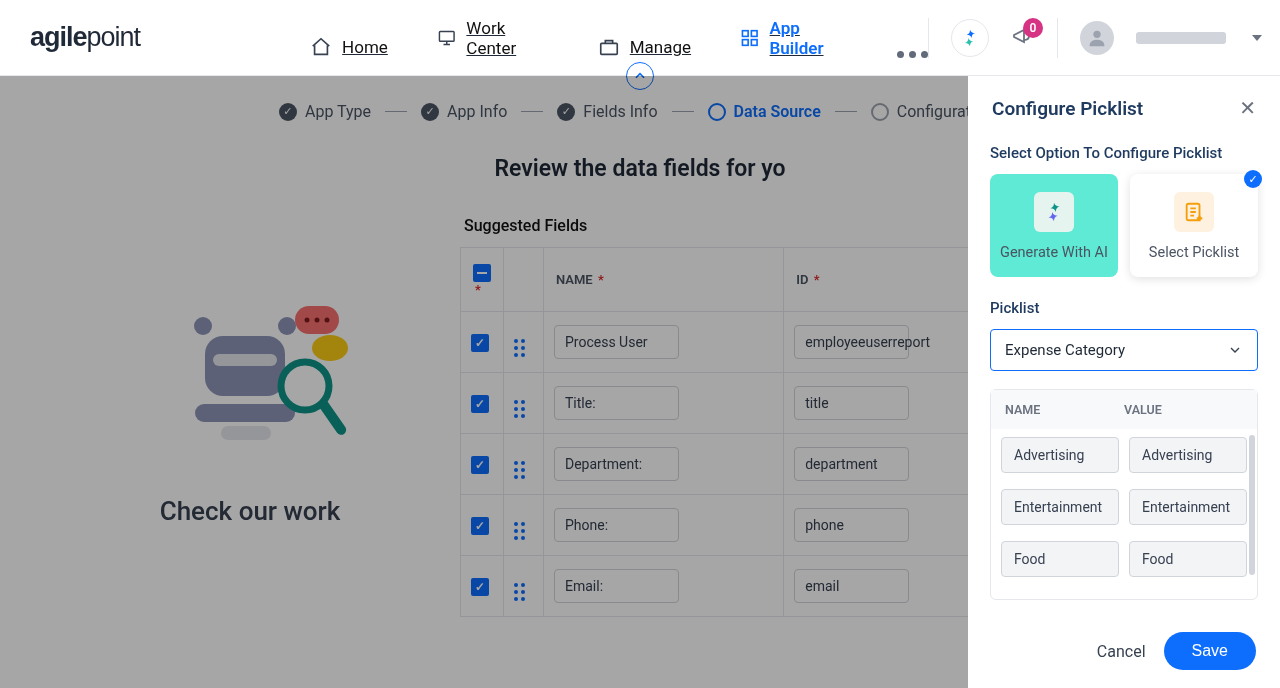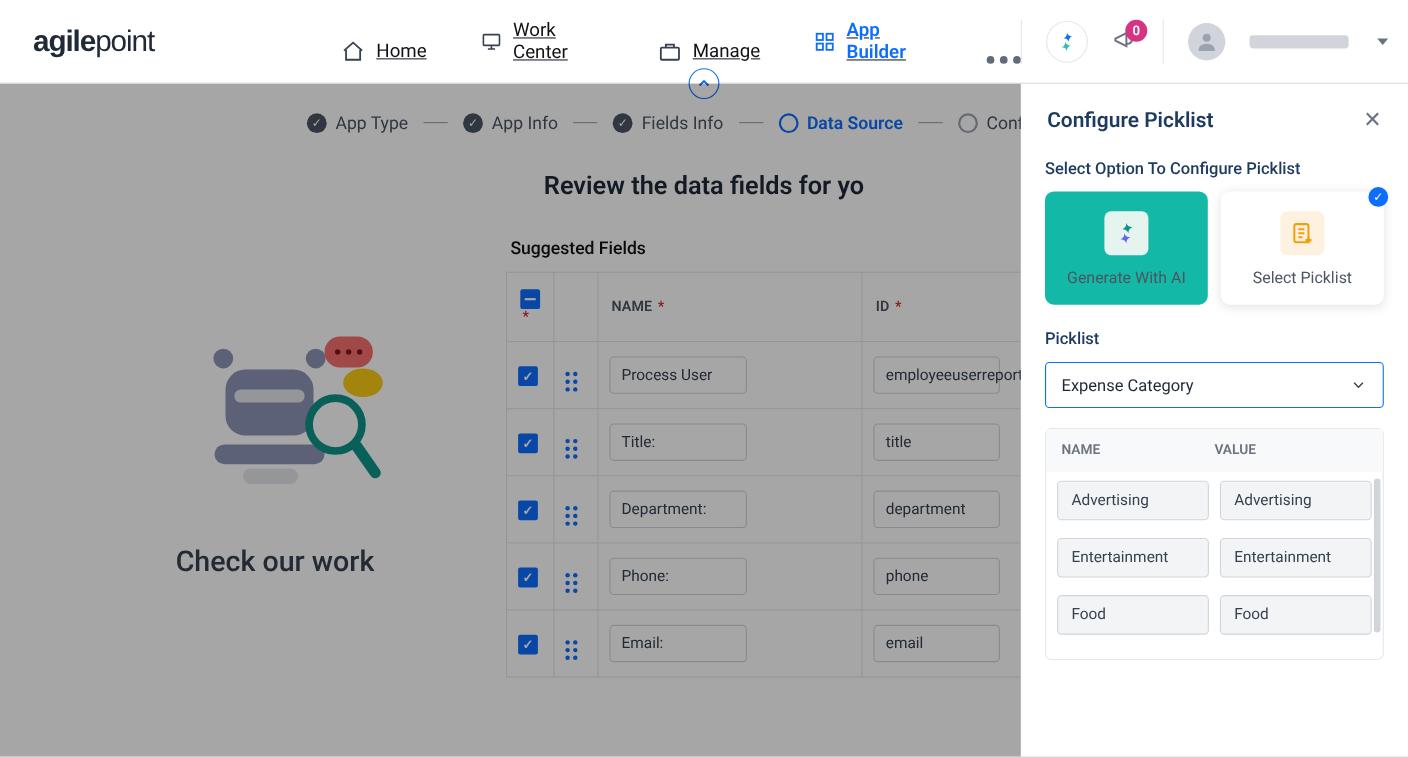--- a/index.html
+++ b/index.html
@@ -57,28 +57,28 @@
   .chk { width:18px; height:18px; background:#0d6efd; display:inline-flex; align-items:center; justify-content:center; border-radius:2px; }
   .chk.minus::after { content:""; width:10px; height:2px; background:#fff; }
   .chk.check::after { content:"✓"; color:#fff; font-size:12px; font-weight:700; }
   .drag { display:inline-grid; grid-template-columns:repeat(2,4px); grid-gap:3px; }
   .drag span { width:4px; height:4px; background:#0d6efd; border-radius:50%; }
   .cell-input { border:1px solid #d1d5db; border-radius:4px; padding:8px 10px; font-size:14px; color:#374151; width:115px; background:#fff; }
   .cell-input.wide { width:125px; }
   .dt { border:1px solid #d1d5db; border-radius:4px; padding:8px 10px; font-size:15px; color:#111; width:120px; background:#fff; }
 
   
-  .panel { position:absolute; top:0; right:0; width:352px; height:100%; background:#fff; z-index:3; display:flex; flex-direction:column; }
+  .panel { position:absolute; top:0; right:0; width:312px; height:100%; background:#fff; z-index:3; display:flex; flex-direction:column; }
   .panel-head { display:flex; align-items:center; justify-content:space-between; padding:20px 24px 14px; }
   .panel-head h3 { margin:0; font-size:19px; font-weight:600; color:#1e3a5f; }
   .close-x { font-size:20px; color:#6b7280; cursor:pointer; font-weight:300; }
   .panel-body { padding:0 22px 10px; flex:1; overflow:hidden; }
   .sub { font-size:15px; color:#1e3a5f; font-weight:500; margin:10px 0 12px; }
   .option-row { display:flex; gap:12px; }
-  .option-card { flex:1; background:#14b8a6; border-radius:8px; padding:18px 8px 16px; display:flex; flex-direction:column; align-items:center; gap:12px; cursor:pointer; position:relative; }
+  .option-card { flex:1; background:#5eead4; border-radius:8px; padding:18px 8px 16px; display:flex; flex-direction:column; align-items:center; gap:12px; cursor:pointer; position:relative; }
   .option-card.selected { background:#fff; box-shadow:0 2px 10px rgba(0,0,0,0.12); }
   .option-card .iconbox { width:40px; height:40px; border-radius:6px; display:flex; align-items:center; justify-content:center; }
   .option-card .lbl { font-size:14.5px; color:#4b5563; }
   .sel-badge { position:absolute; top:-4px; right:-4px; width:18px; height:18px; background:#0d6efd; border-radius:50%; display:flex; align-items:center; justify-content:center; color:#fff; font-size:11px; }
   .picklist-dd { margin-top:8px; width:100%; border:1px solid #0d6efd; border-radius:4px; padding:11px 14px; font-size:15px; color:#1f2937; display:flex; justify-content:space-between; align-items:center; cursor:pointer; }
   .nv-table { margin-top:18px; border:1px solid #e5e7eb; border-radius:6px; }
   .nv-head { display:flex; padding:12px 14px; font-size:12.5px; color:#6b7280; font-weight:600; background:#f8f9fa; }
   .nv-head div { flex:1; }
   .nv-body { padding:8px 10px 6px; max-height:170px; overflow:hidden; position:relative; }
   .nv-row { display:flex; gap:10px; margin-bottom:16px; }
@@ -403,14 +403,18 @@
             <div class="nv-cell">Entertainment</div>
           </div>
           <div class="nv-row">
             <div class="nv-cell">Food</div>
             <div class="nv-cell">Food</div>
           </div>
           <div class="nv-scroll"></div>
         </div>
       </div>
     </div>
+    <div class="panel-foot">
+      <div class="btn-cancel">Cancel</div>
+      <button class="btn-save">Save</button>
+    </div>
   </div>
 </div>
 
 </body></html>

